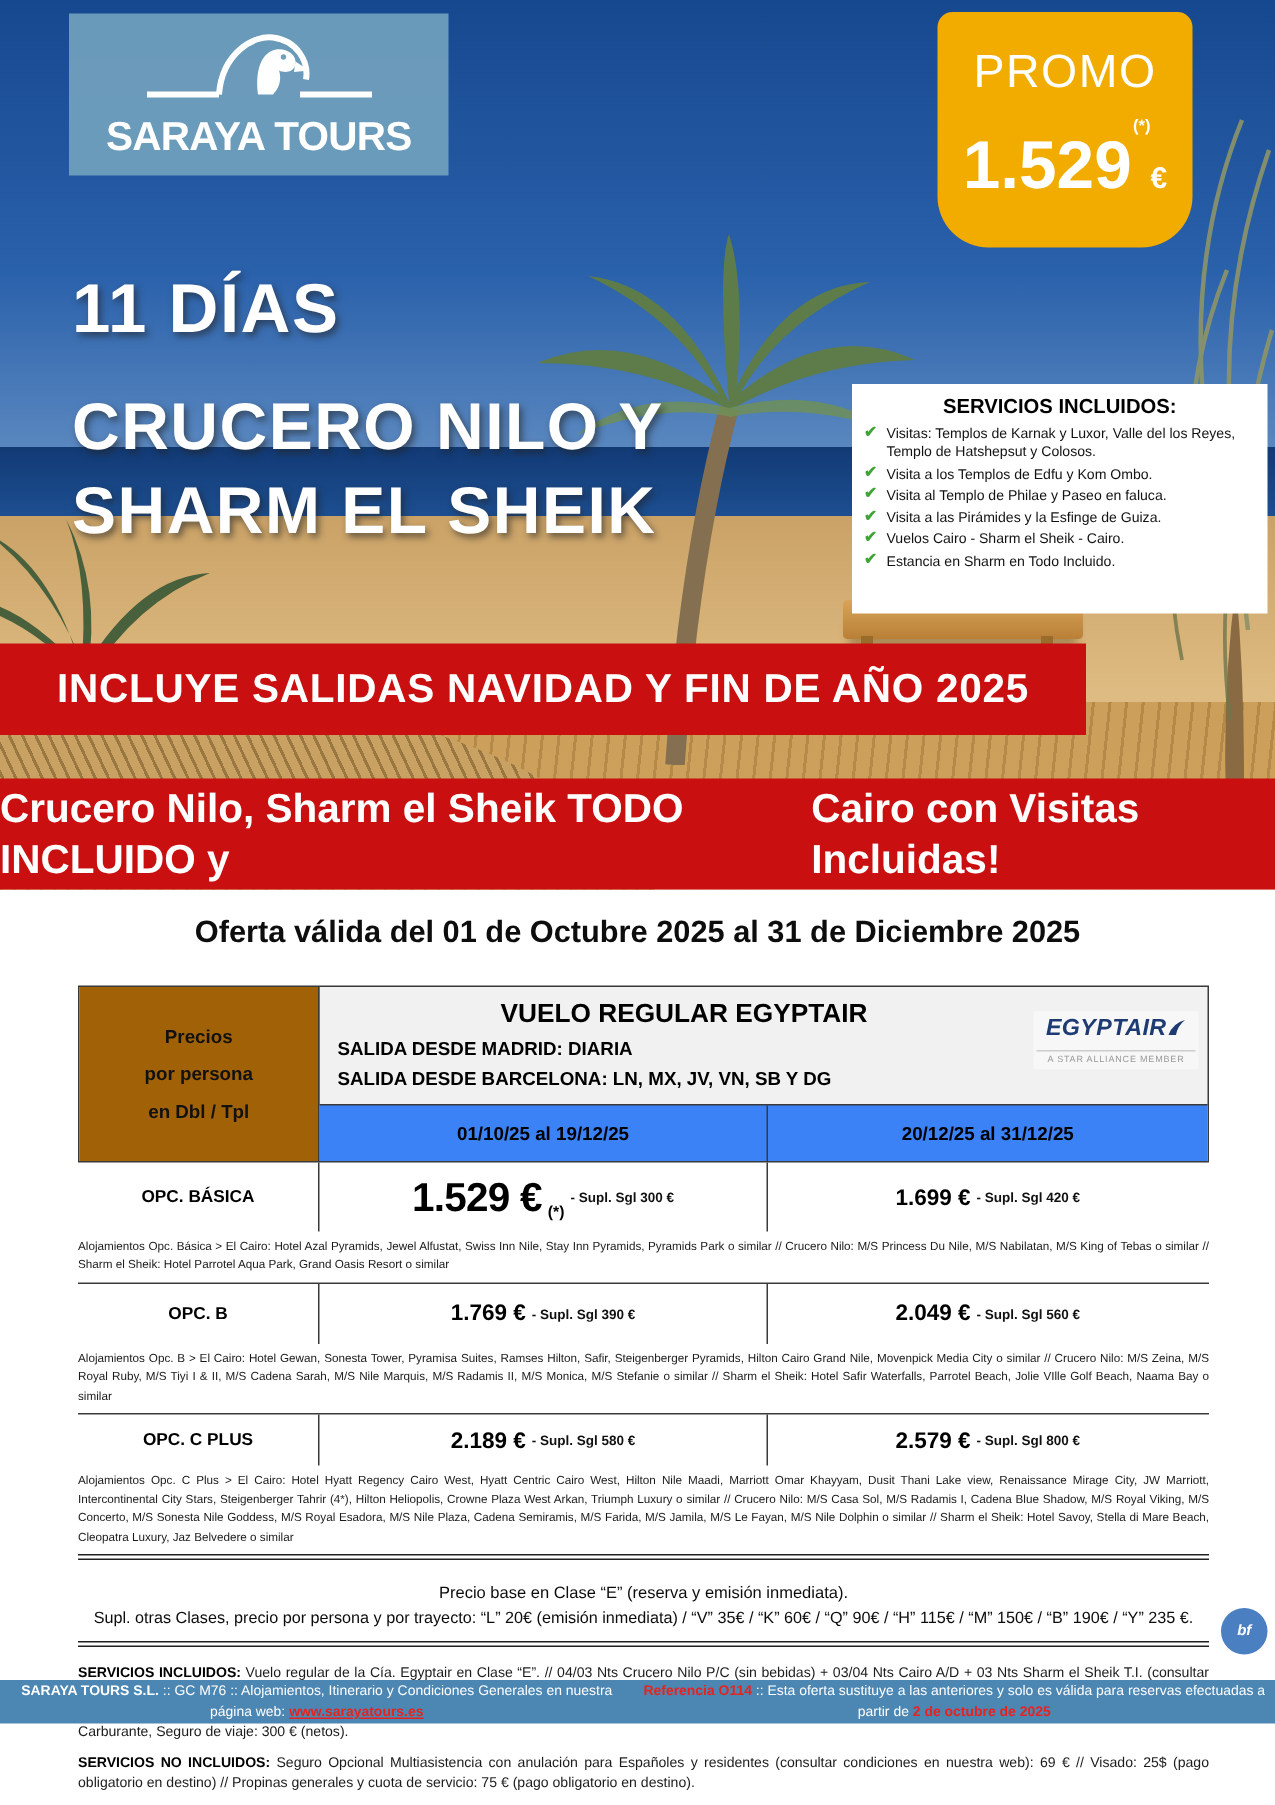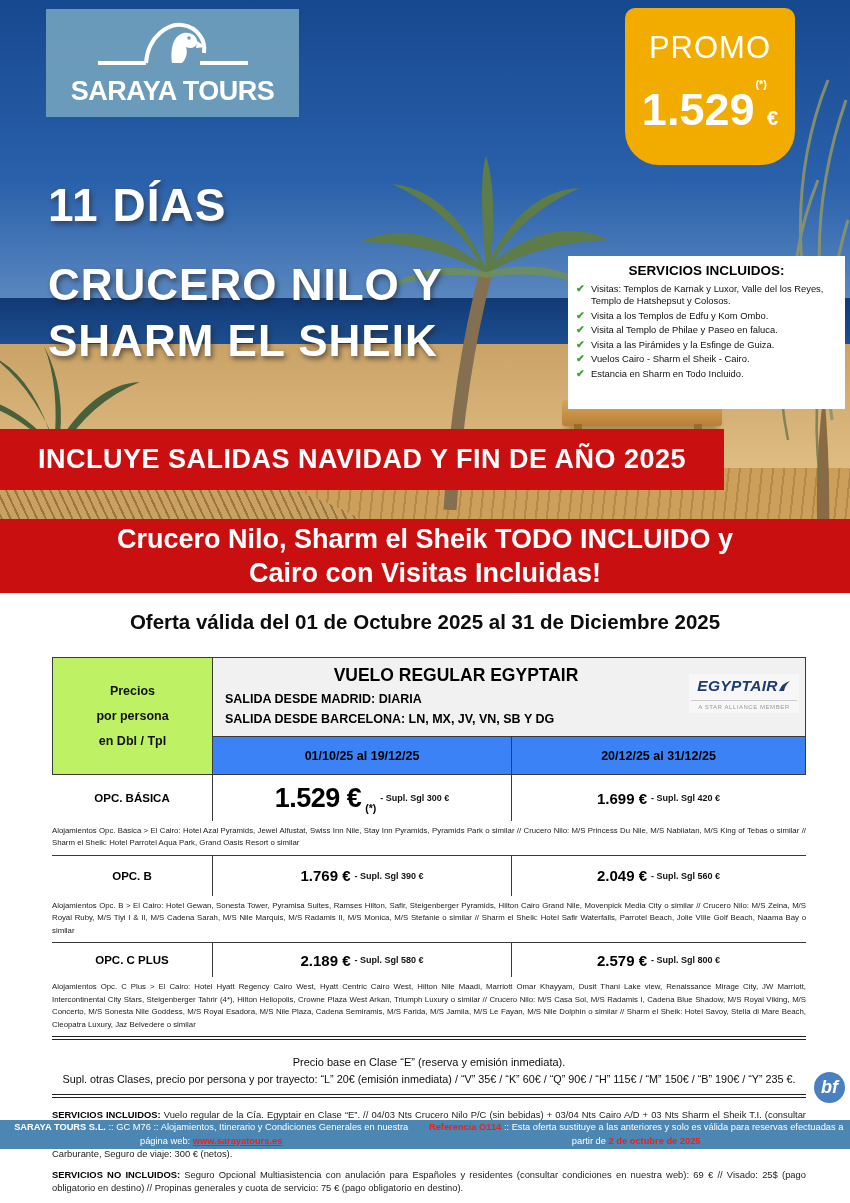--- a/index.html
+++ b/index.html
@@ -40,29 +40,29 @@
   .ht3{top:316px;font-size:44px}
 
   
   .services{position:absolute;left:568px;top:256px;width:277px;height:153px;background:#fff;padding:7px 8px 4px 8px}
   .services-title{text-align:center;font-weight:bold;font-size:13.5px;color:#000;margin-bottom:5px}
   .svc{display:flex;gap:4px;font-size:9.4px;line-height:1.28;color:#111;margin-bottom:2.5px}
   .svc .chk{color:var(--green);font-size:10.5px;font-weight:bold;line-height:1.1;flex:0 0 11px}
 
   
   .banner1{position:absolute;left:0;top:429px;width:724px;height:61px;background:var(--red);display:flex;align-items:center;justify-content:center;color:#fff;font-weight:bold;font-size:27px;letter-spacing:.5px;white-space:nowrap}
-  .banner2{position:absolute;left:0;top:519px;width:850px;height:74px;background:var(--red);display:flex;flex-direction:column;align-items:center;justify-content:center;color:#fff;font-weight:bold;font-size:27px;line-height:34px}
+  .banner2{position:absolute;left:0;top:519px;width:850px;height:74px;background:var(--red);display:flex;align-items:center;justify-content:center;color:#fff;font-weight:bold;font-size:27px;line-height:34px}
 
   
   .offer{position:absolute;left:0;top:610px;width:850px;text-align:center;font-weight:bold;font-size:20.5px;color:#0d0d0d}
 
   
   .content{position:absolute;left:52px;top:657px;width:754px}
   .t-headerblock{display:flex;border:1px solid #3a3a3a;height:118px;background:#f1f1f1}
-  .t-left{width:161px;border-right:1px solid #3a3a3a;background:#bef264;display:flex;flex-direction:column;align-items:center;justify-content:center;font-weight:bold;font-size:12.5px;line-height:2;color:#111}
+  .t-left{width:161px;border-right:1px solid #3a3a3a;background:#a16207;display:flex;flex-direction:column;align-items:center;justify-content:center;font-weight:bold;font-size:12.5px;line-height:2;color:#111}
   .t-main{flex:1;display:flex;flex-direction:column}
   .t-head{height:79px;position:relative}
   .t-title{text-align:center;font-weight:bold;font-size:17.5px;color:#000;margin:7px 118px 3px 12px;white-space:nowrap}
   .t-salida{font-weight:bold;font-size:12.5px;color:#000;margin-left:12px;line-height:1.6;white-space:nowrap}
   .airline{position:absolute;right:6px;top:16px;width:110px;text-align:center;background:#f7f7f7;padding:3px 2px}
   .airline-name{font-style:italic;font-weight:800;font-size:15.5px;color:var(--navy);letter-spacing:.3px;white-space:nowrap}
   .airline-sub{font-size:6px;color:#999;letter-spacing:.55px;margin-top:5px;border-top:1px solid #ccc;padding-top:3px;white-space:nowrap}
   .t-dates{height:38px;border-top:1px solid #3a3a3a;display:flex;background:#3b82f6}
   .t-date{display:flex;align-items:center;justify-content:center;font-weight:bold;font-size:12.5px;color:#000}
   .t-date.d1{width:299px;border-right:1px solid #3a3a3a}
@@ -82,21 +82,21 @@
   .baseclass{text-align:center;font-size:11px;color:#0c0c0c;margin-top:14px;line-height:1.5}
   .baseclass .b2{font-size:10.8px}
   .dbl2{margin-top:7px}
 
   
   .paras{margin-top:10px}
   .para{font-size:9.4px;line-height:1.4;color:#1b1b1b;text-align:justify;margin-bottom:7px}
   .para b{font-weight:bold;color:#000}
 
   
-  .bf{position:absolute;left:814px;top:1072px;width:31px;height:31px;border-radius:50%;background:var(--bf);color:#fff;font-weight:bold;font-style:italic;font-size:18px;display:flex;align-items:center;justify-content:center}
+  .bf{position:absolute;left:814px;top:1072px;width:31px;height:31px;border-radius:50%;background:var(--bf);color:#fff;font-weight:bold;font-style:italic;font-size:10px;display:flex;align-items:center;justify-content:center}
 
   
   .footer{position:absolute;left:0;top:1120px;width:850px;height:29px;background:var(--blue);color:#fff;display:flex;flex-direction:row;align-items:center;justify-content:center;font-size:9.3px;line-height:1.45;text-align:center}
   .footer b{font-weight:bold}
   .f-red{color:#e8221e;font-weight:bold}
   .f-link{color:#e8221e;font-weight:bold;text-decoration:underline;cursor:pointer}
 </style>
 </head>
 <body>
 

